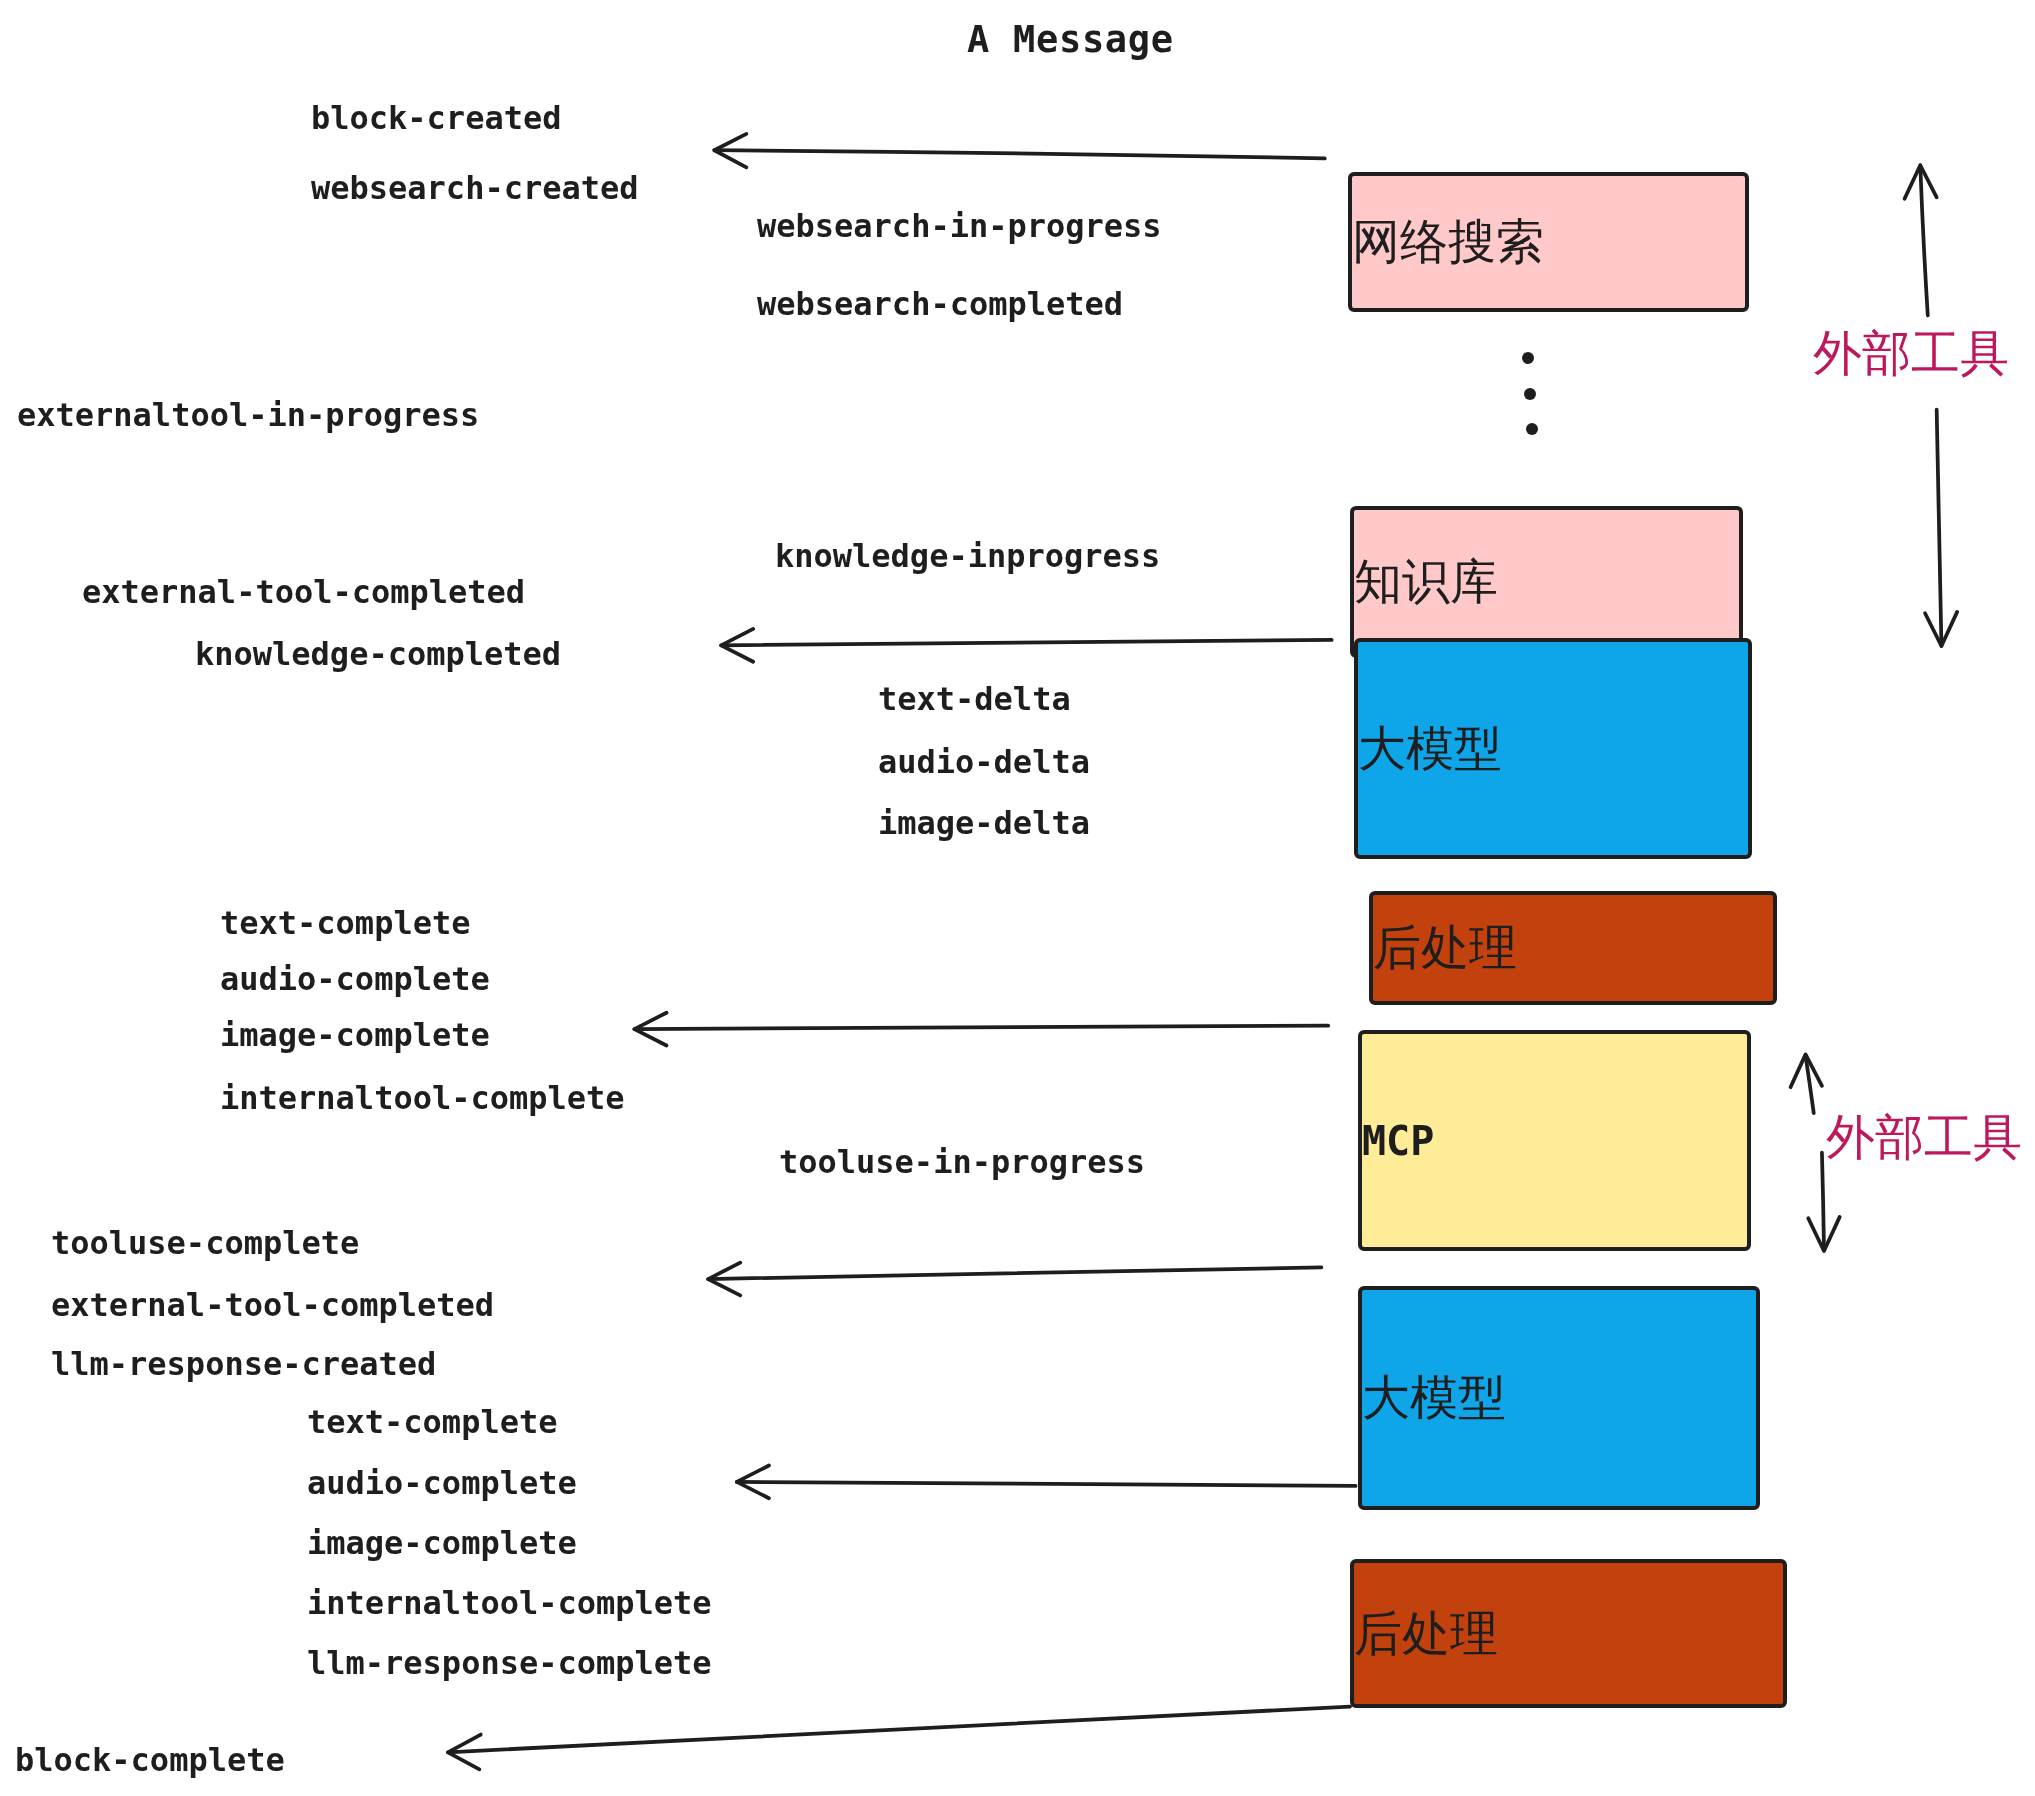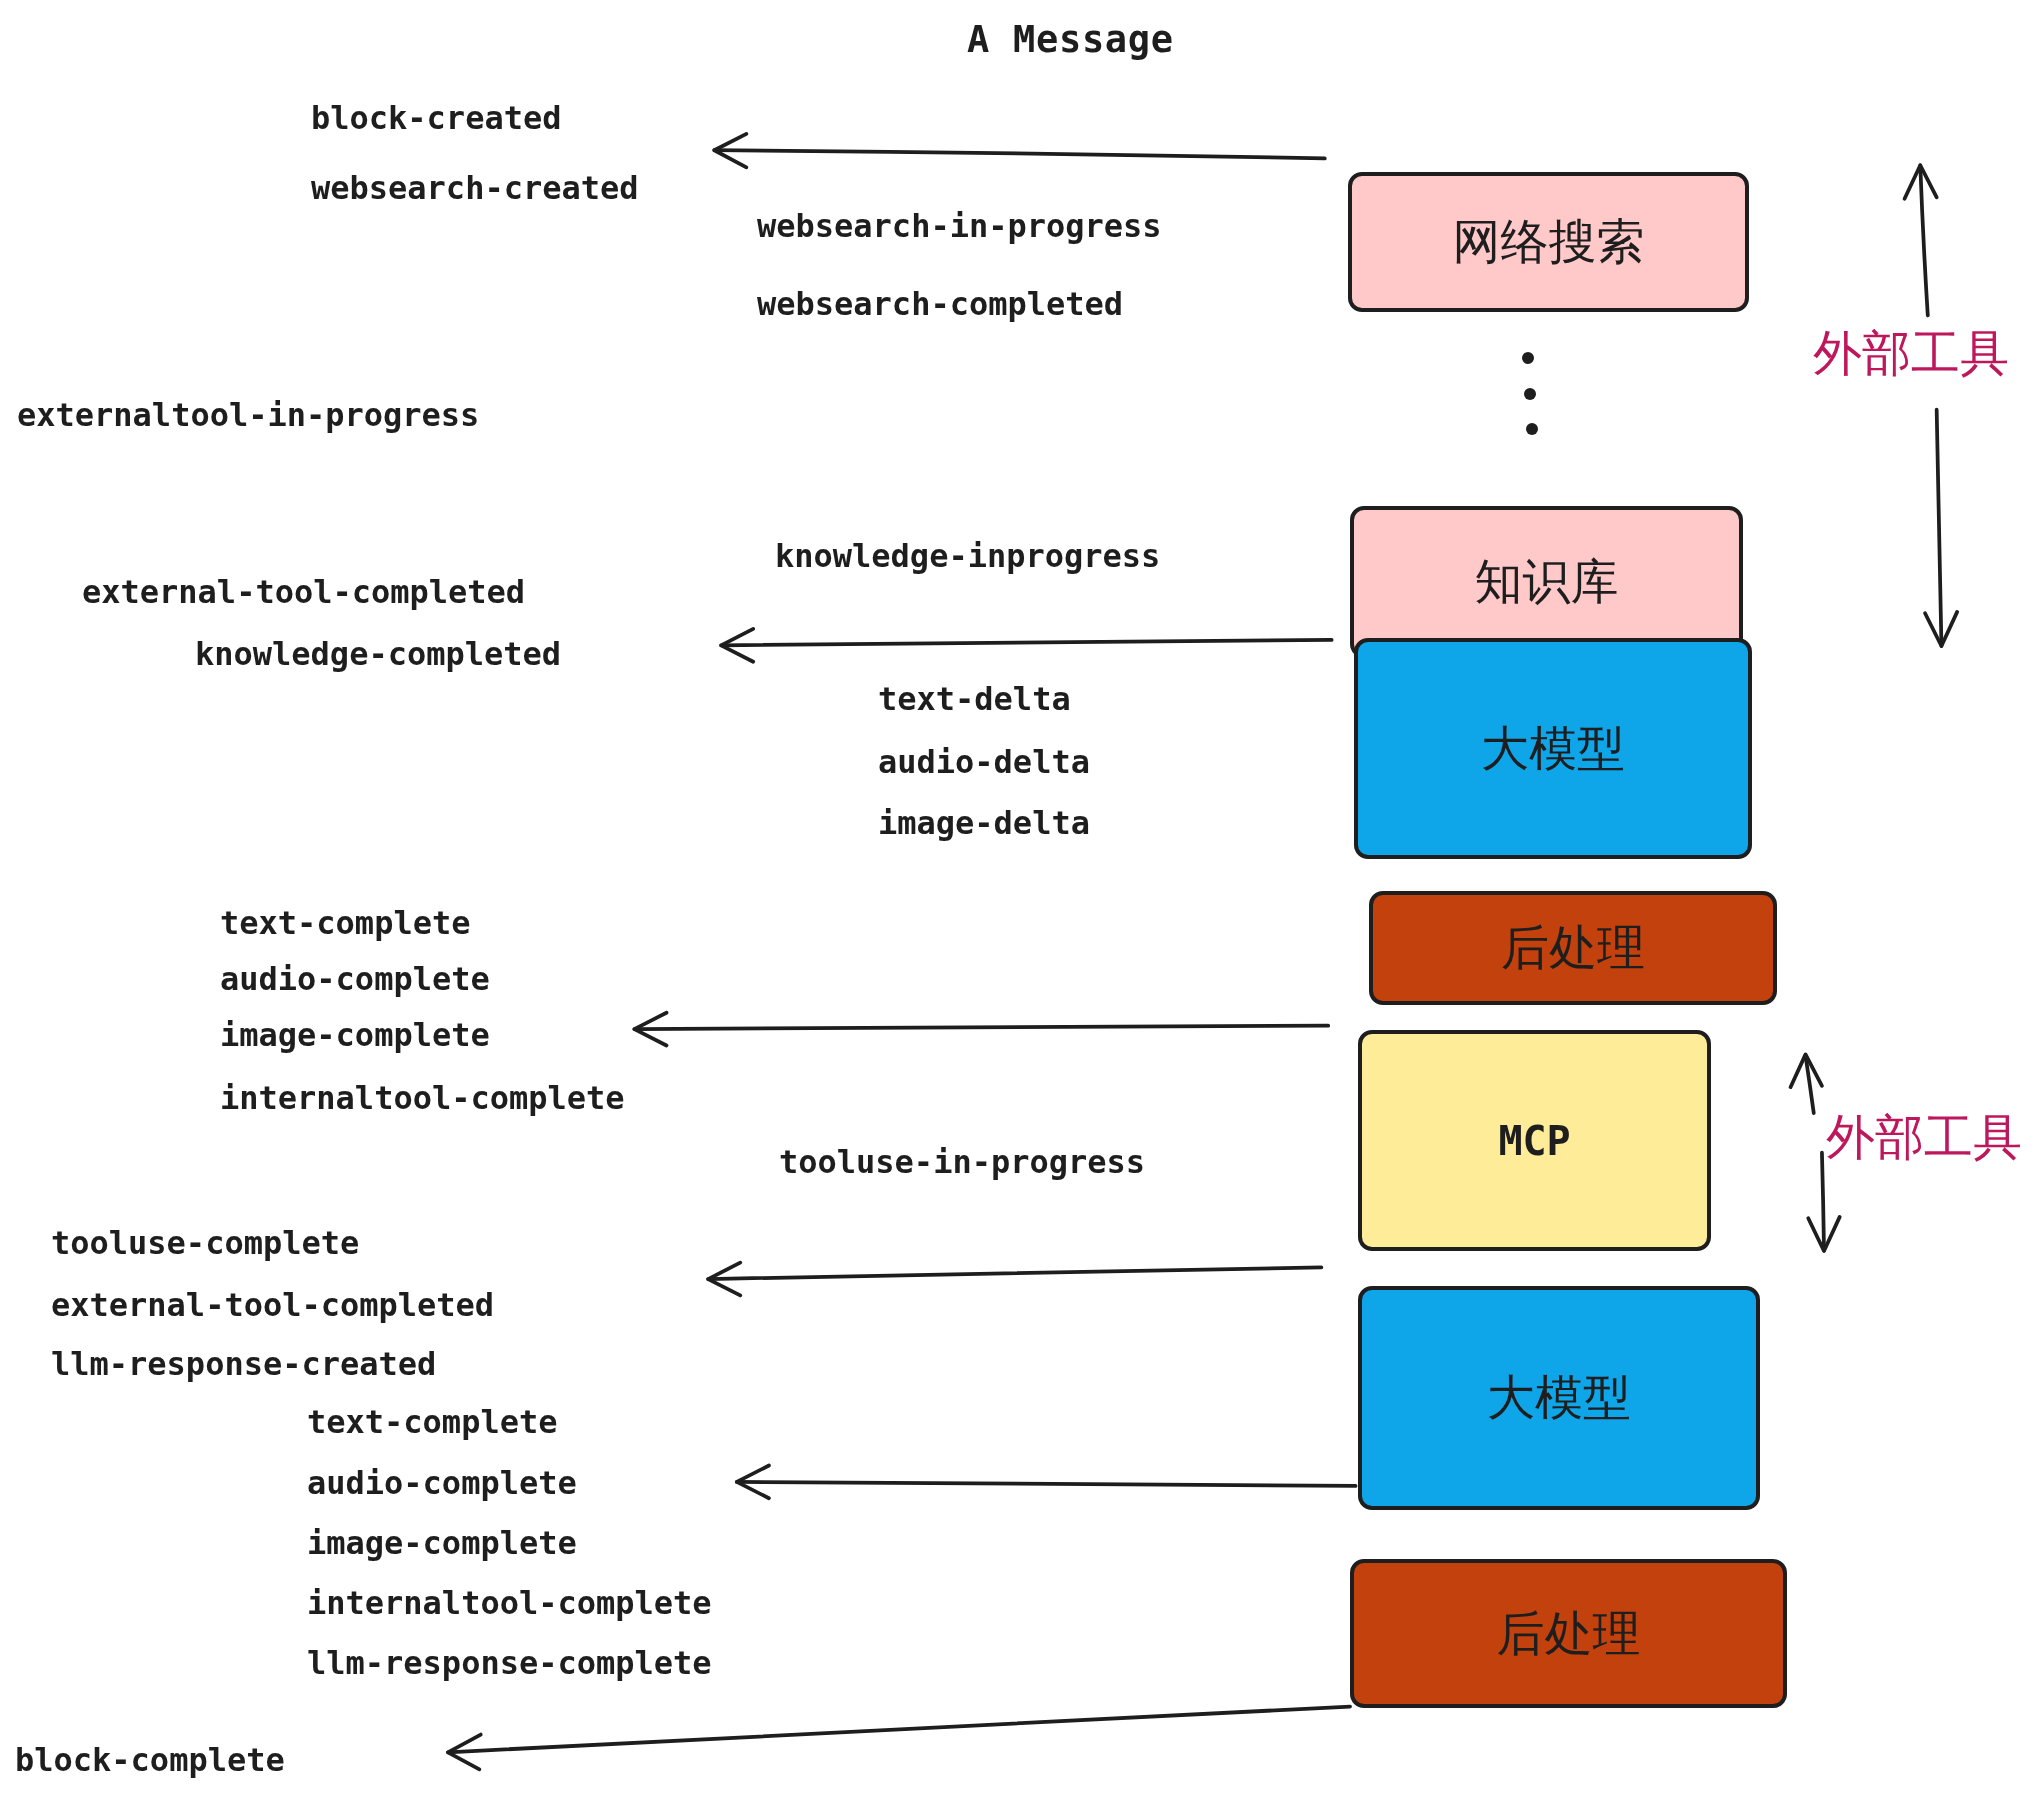--- a/index.html
+++ b/index.html
@@ -17,22 +17,22 @@
     white-space:nowrap;
   }
   .ev{
     position:absolute;
     font-size:32px;font-weight:bold;line-height:1;
     white-space:nowrap;
   }
   .box{
     position:absolute;
     border:4.8px solid #1e1e1e;
-    border-radius:14px;
-    display:flex;align-items:center;justify-content:center;
+    border-radius:6px;
+    display:flex;align-items:center;justify-content:flex-start;
     box-sizing:border-box;
   }
   .box-label{
     font-family:"Liberation Sans", sans-serif;
     font-size:48px;line-height:1;color:#1e1e1e;
     white-space:nowrap;
   }
   .box-label.latin{
     font-family:"DejaVu Sans Mono", monospace;
     font-size:40px;font-weight:bold;
@@ -112,21 +112,21 @@
   </div>
 
   <div class="box fill-green" style="left:1354px;top:638px;width:398px;height:221px;">
     <span class="box-label">大模型</span>
   </div>
 
   <div class="box fill-white" style="left:1369px;top:891px;width:408px;height:114px;">
     <span class="box-label">后处理</span>
   </div>
 
-  <div class="box fill-yellow" style="left:1358px;top:1030px;width:353px;height:221px;">
+  <div class="box fill-yellow" style="left:1358px;top:1030px;width:393px;height:221px;">
     <span class="box-label latin">MCP</span>
   </div>
 
   <div class="box fill-green" style="left:1358px;top:1286px;width:402px;height:224px;">
     <span class="box-label">大模型</span>
   </div>
 
   <div class="box fill-white" style="left:1350px;top:1559px;width:437px;height:149px;">
     <span class="box-label">后处理</span>
   </div>

